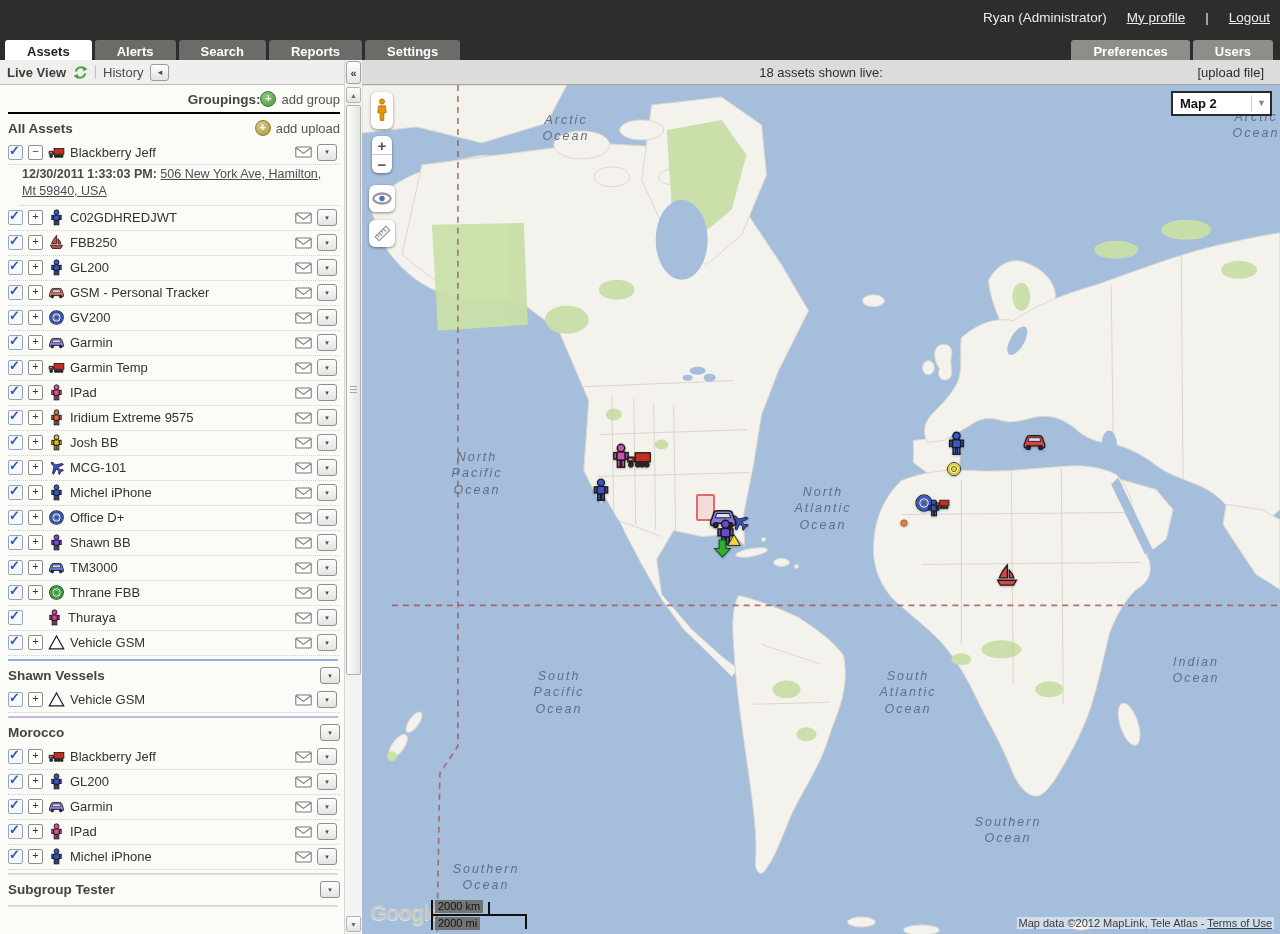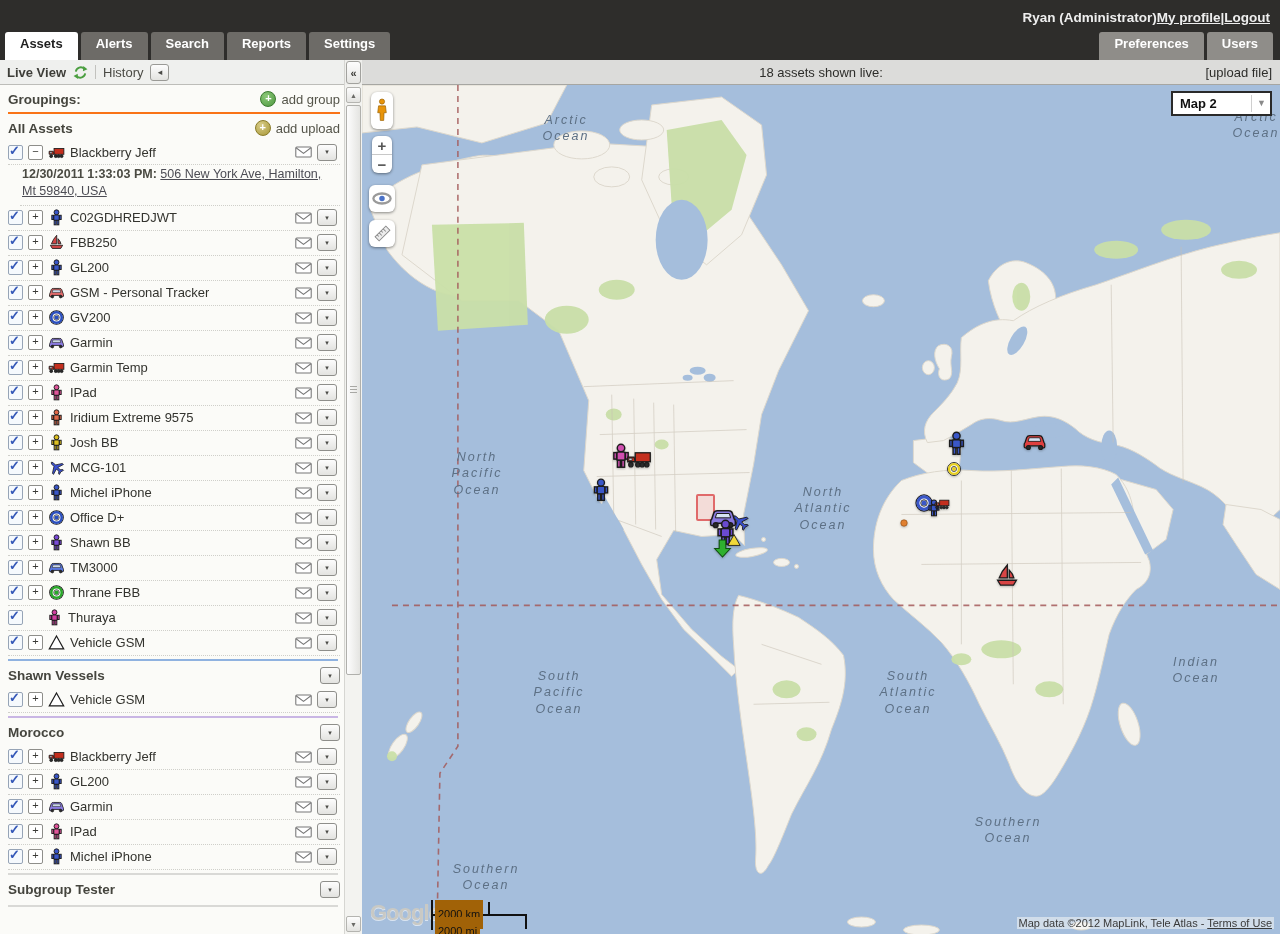--- a/index.html
+++ b/index.html
@@ -1,34 +1,34 @@
 <!DOCTYPE html>
 <html><head>
 <meta charset="utf-8">
 <style>
   html,body{margin:0;padding:0;}
   body{width:1280px;height:934px;overflow:hidden;font-family:"Liberation Sans",sans-serif;background:#fff;position:relative;}
   
   .app-header{height:60px;background:#2e2d2b;position:relative;}
-  .user-info{position:absolute;top:0;right:10px;height:34px;display:flex;align-items:center;gap:0;color:#eeeeee;font-size:13.5px;font-weight:bold;}
+  .user-info{position:absolute;top:0;right:10px;height:34px;display:flex;align-items:center;gap:20px;color:#eeeeee;font-size:13.5px;font-weight:normal;}
   .user-info a{color:#eeeeee;text-decoration:underline;cursor:pointer;}
   .tabs-row{position:absolute;bottom:0;left:0;right:0;height:24px;display:flex;align-items:flex-end;padding-left:5px;}
-  .tab{height:28px;line-height:24px;padding:0 15px;background:#6d6b67;color:#fff;font-weight:bold;font-size:13px;margin-right:3px;border-radius:3px 3px 0 0;cursor:pointer;}
+  .tab{height:20px;line-height:24px;padding:0 22px;background:#6d6b67;color:#fff;font-weight:bold;font-size:13px;margin-right:3px;border-radius:3px 3px 0 0;cursor:pointer;}
   .tab.active{background:#ffffff;color:#1e1e1e;}
   .tabs-right{margin-left:auto;display:flex;margin-right:4px;}
   .tabs-right .tab{background:#8f8d89;}
   
   .content-row{display:flex;height:874px;}
   
   .sidebar{width:344px;background:#fbfbf8;display:flex;flex-direction:column;flex:0 0 auto;}
   .liveview-bar{height:24px;background:#eff0ee;border-bottom:1px solid #bdbdb9;display:flex;align-items:center;font-size:13px;font-weight:bold;color:#3d3d38;padding:0 7px;gap:7px;flex:0 0 auto;}
   .lv-divider{width:1px;height:14px;background:#c2c2be;}
   .small-btn{min-width:17px;height:15px;border:1px solid #9a9a96;border-radius:3px;background:linear-gradient(#fdfdfd,#e3e3e0);display:inline-flex;align-items:center;justify-content:center;font-size:9px;color:#4a4a46;cursor:pointer;font-weight:normal;}
   .sidebar-body{flex:1;overflow:hidden;padding:3px 4px 0 8px;}
-  .groupings-row{display:flex;justify-content:space-between;align-items:center;height:22px;border-bottom:2px solid #f97316;padding-bottom:2px;}
+  .groupings-row{display:flex;justify-content:flex-end;align-items:center;height:22px;border-bottom:2px solid #000000;padding-bottom:2px;}
   .group-title{font-weight:bold;color:#45453e;font-size:13.5px;}
   .add-link{display:flex;align-items:center;gap:5px;font-size:13px;color:#55554a;cursor:pointer;}
   .plus-circle{width:14px;height:14px;border-radius:50%;color:#fff;font-size:11px;line-height:13px;text-align:center;font-weight:bold;}
   .plus-green{background:radial-gradient(circle at 35% 30%,#8cc878,#4e9840);border:1px solid #3a7a30;}
   .plus-gold{background:radial-gradient(circle at 35% 30%,#d8cc88,#a89838);border:1px solid #8a7c28;}
   .group-header{display:flex;justify-content:space-between;align-items:center;height:24px;margin-top:2px;}
   .asset-row{display:flex;align-items:center;height:24px;border-bottom:1px dotted #cfcfca;gap:5px;}
   .checkbox{width:13px;height:13px;border:1px solid #96a4b6;background:#f5f9fd;border-radius:2px;position:relative;flex:0 0 auto;cursor:pointer;}
   .checkbox.checked::after{content:"✓";position:absolute;left:0px;top:-3px;font-size:13px;font-weight:bold;color:#3558b8;}
   .expander{width:13px;height:13px;border:1px solid #8e8e8a;background:#fff;border-radius:2px;font-size:11px;line-height:11px;text-align:center;color:#3a3a36;flex:0 0 auto;cursor:pointer;}
@@ -49,21 +49,21 @@
   .collapse-btn{height:21px;margin:1px;border:1px solid #a2a29e;border-radius:3px;background:linear-gradient(#fdfdfd,#e6e6e3);display:flex;align-items:center;justify-content:center;font-size:11px;font-weight:bold;color:#3a3a36;cursor:pointer;}
   .scrollbar{flex:1;position:relative;background:#f3f3f0;}
   .sb-arrow{position:absolute;left:1px;right:1px;height:14px;display:flex;align-items:center;justify-content:center;font-size:7px;color:#6a6a66;background:linear-gradient(#fdfdfd,#e3e3e0);border:1px solid #b4b4b0;border-radius:2px;cursor:pointer;}
   .sb-up{top:2px;}
   .sb-down{bottom:2px;}
   .sb-thumb{position:absolute;top:20px;height:568px;left:1px;right:1px;background:linear-gradient(90deg,#fdfdfd,#e4e4e1);border:1px solid #b0b0ac;border-radius:2px;cursor:grab;}
   .sb-thumb::after{content:"";position:absolute;top:50%;left:3px;right:3px;height:8px;margin-top:-4px;background:repeating-linear-gradient(180deg,#a8a8a4 0 1px,transparent 1px 3px);}
   
   .map-area{flex:1;display:flex;flex-direction:column;position:relative;}
   .map-topbar{height:24px;background:#dcdcda;border-bottom:1px solid #a6a6a2;position:relative;display:flex;align-items:center;justify-content:center;font-size:13px;color:#2d2d2a;flex:0 0 auto;}
-  .upload-link{position:absolute;right:8px;color:#2d2d2a;cursor:pointer;}
+  .upload-link{position:absolute;right:16px;color:#2d2d2a;cursor:pointer;}
   .map{flex:1;position:relative;background:#a5bedc;overflow:hidden;}
   .map svg.world{position:absolute;left:0;top:0;width:100%;height:100%;}
   .ocean-label{position:absolute;transform:translate(-50%,-50%);color:#5d7085;font-style:italic;font-size:12.5px;letter-spacing:2px;text-align:center;line-height:1.3;white-space:pre-line;pointer-events:none;}
   .marker{position:absolute;}
   .marker svg{width:100%;height:100%;display:block;filter:drop-shadow(0 1px 1px rgba(0,0,0,.25));}
   .highlight-region{position:absolute;border:2px solid #e06a6a;background:rgba(242,170,170,.3);border-radius:2px;}
   
   .ctl{position:absolute;background:#fff;border-radius:6px;box-shadow:0 1px 3px rgba(0,0,0,.45);display:flex;align-items:center;justify-content:center;cursor:pointer;}
   .pegman-btn{left:9px;top:7px;width:22px;height:37px;}
   .zoom-ctl{left:10px;top:51px;width:20px;height:37px;flex-direction:column;padding:0;}
@@ -74,21 +74,21 @@
   .map-select{position:absolute;top:6px;right:8px;width:86px;height:21px;background:#fff;border:2px solid #2a2a2a;display:flex;align-items:center;justify-content:space-between;padding:0 4px 0 7px;font-size:13px;font-weight:bold;color:#111;cursor:pointer;}
   .ms-arrow{font-size:9px;color:#8a8a8a;border-left:1px solid #cfcfcf;padding-left:5px;line-height:17px;}
   
   .google-logo{position:absolute;left:8px;bottom:8px;font-size:22px;font-weight:bold;color:#c9c9c4;letter-spacing:-1px;text-shadow:0 1px 0 rgba(255,255,255,.6);pointer-events:none;}
   .scale{position:absolute;left:69px;top:814px;width:100px;height:32px;}
   .scale .ln{position:absolute;background:#111;}
   .sc-vline{left:0;top:1px;width:2px;height:30px;}
   .sc-bar{left:0;top:15px;width:96px;height:2px;}
   .sc-km-tick{left:57px;top:3px;width:2px;height:12px;}
   .sc-mi-tick{left:94px;top:17px;width:2px;height:13px;}
-  .sc-label{position:absolute;background:#a16207;padding:8px 3px;font-size:11px;color:#111;line-height:13px;}
+  .sc-label{position:absolute;background:#737373;padding:0 3px;font-size:11px;color:#111;line-height:13px;}
   .sc-km-label{left:4px;top:1px;}
   .sc-mi-label{left:4px;top:18px;}
   .attribution{position:absolute;right:6px;bottom:5px;font-size:11px;color:#3a3a3a;background:rgba(245,245,245,.55);padding:0 2px;}
   .attribution a{color:#3a3a3a;text-decoration:underline;cursor:pointer;}
 </style>
 </head>
 <body>
 
 <header class="app-header">
   <div class="user-info">

